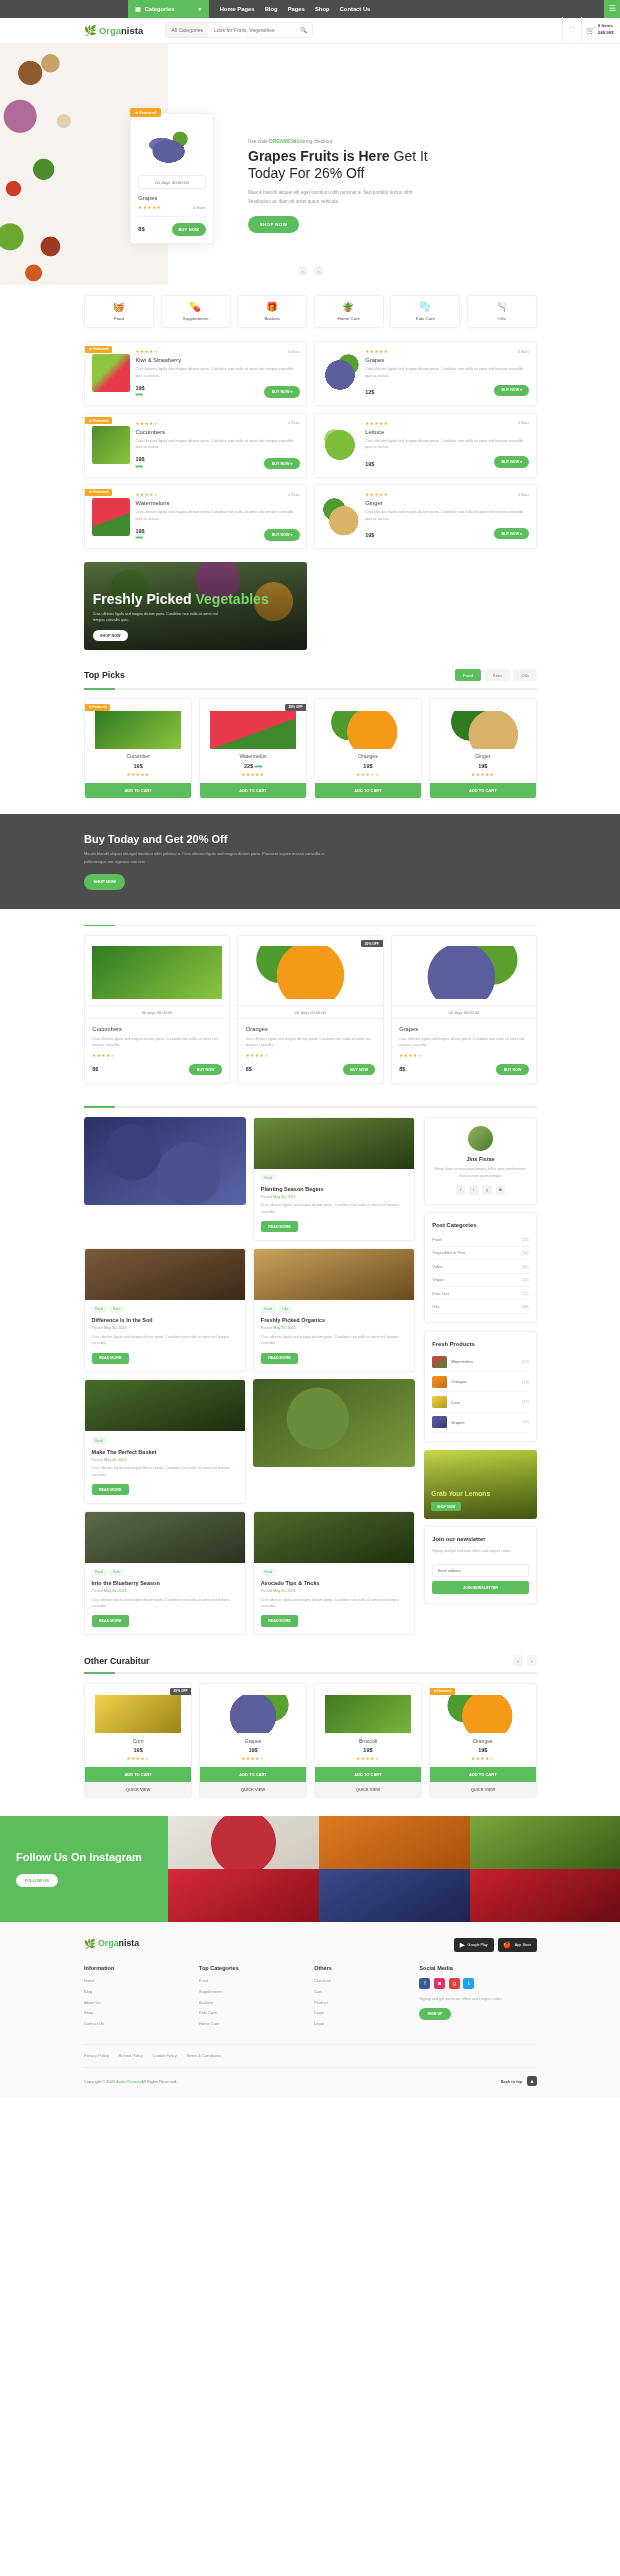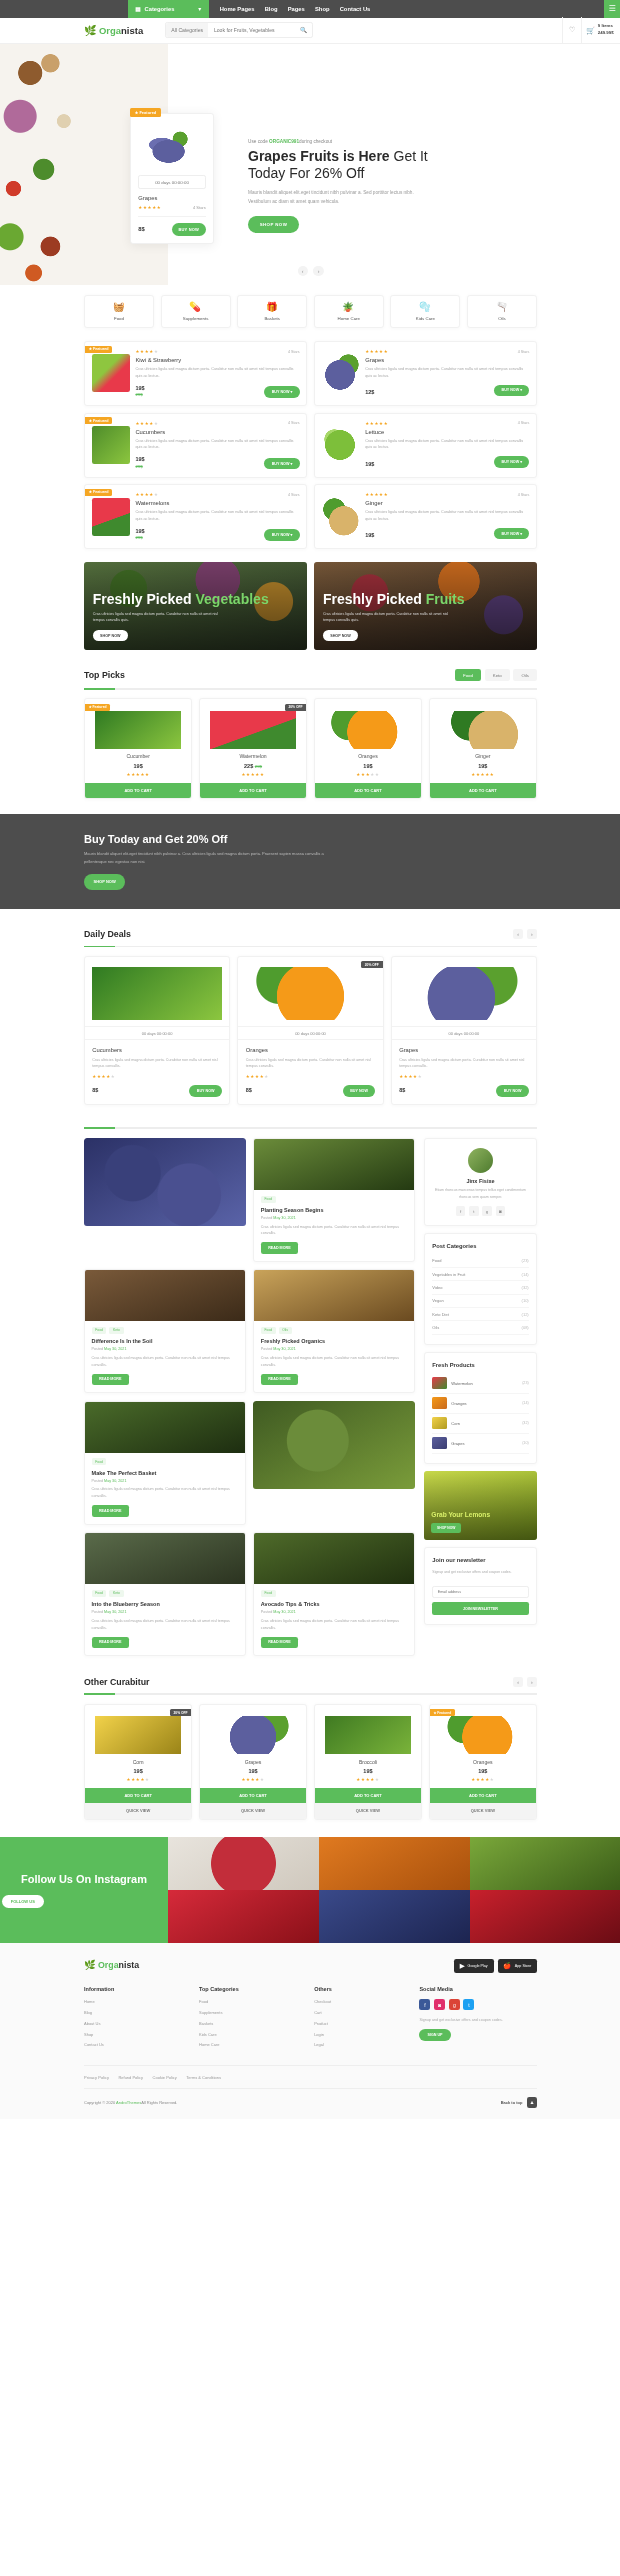--- a/index.html
+++ b/index.html
@@ -267,22 +267,22 @@
     margin: 4.4px 0; }
   .nl-btn { background: #5bbd5b; color: #fff; border: none; border-radius: 2.2px;
     font-size: 3.7px; font-weight: bold; padding: 4.4px 0; width: 100%; font-family: inherit; }
 
   
   .om-grid { display: grid; grid-template-columns: repeat(4, 1fr); gap: 6.6px;
     padding-bottom: 17.5px; }
 
   
   .insta { display: flex; margin-bottom: 0; }
-  .insta-left { width: 168px; background: #5bbd5b; color: #fff; padding: 25px 2px;
-    display: flex; flex-direction: column; justify-content: center; align-items: center; }
+  .insta-left { width: 168px; background: #5bbd5b; color: #fff; padding: 25px 16px;
+    display: flex; flex-direction: column; justify-content: center; }
   .insta-t { font-size: 11px; font-weight: bold; line-height: 1.3; }
   .insta-b { background: #fff; color: #5bbd5b; border: none; border-radius: 14.6px;
     font-size: 4px; font-weight: bold; padding: 4.4px 8.8px; margin-top: 8.8px;
     align-self: flex-start; font-family: inherit; }
   .insta-grid { flex: 1; display: grid; grid-template-columns: repeat(3, 1fr);
     grid-template-rows: 1fr 1fr; }
   .ig { height: 53px; }
 
   
   .footer { background: #fafafa; padding: 16px 0 0; }
@@ -515,27 +515,20 @@
     </div>
 
   <div class="promos" id="promos">
 <div class="promo veg">
   <div class="promo-in">
     <div class="promo-t">Freshly Picked <span>Vegetables</span></div>
     <div class="promo-d">Cras ultricies ligula sed magna dictum porta. Curabitur non nulla sit amet nisl tempus convallis quis.</div>
     <button class="btn-white">SHOP NOW</button>
   </div>
 </div>
-<div class="promo fruit">
-  <div class="promo-in">
-    <div class="promo-t">Freshly Picked <span>Fruits</span></div>
-    <div class="promo-d">Cras ultricies ligula sed magna dictum porta. Curabitur non nulla sit amet nisl tempus convallis quis.</div>
-    <button class="btn-white">SHOP NOW</button>
-  </div>
-</div>
     </div>
 
   <div class="sec-head">
     <div class="sec-title">Top Picks</div>
     <div class="tabs">
       <div class="tab on">Food</div>
       <div class="tab">Keto</div>
       <div class="tab">Oils</div>
     </div>
   </div>
@@ -579,27 +572,20 @@
 <div class="dark-band">
   <div class="wrap">
     <div class="db-t">Buy Today and Get 20% Off</div>
     <div class="db-p">Mauris blandit aliquet elit.eget tincidunt nibh pulvinar a. Cras ultricies ligula sed magna dictum porta. Praesent sapien massa convallis a pellentesque nec egestas non nisi.</div>
     <button class="db-btn">SHOP NOW</button>
   </div>
 </div>
 
 <div class="wrap">
 
-  <div class="sec-head">
-    <div class="sec-title">Daily Deals</div>
-    <div class="arrows">
-      <div class="arr">‹</div>
-      <div class="arr">›</div>
-    </div>
-  </div>
   <div class="sec-line"></div>
   <div class="dd-grid" id="ddgrid">
 <div class="dd-card">
 
   <div class="dd-img" style="background:linear-gradient(140deg,#2f7a22,#8cc63f)"></div>
   <div class="dd-timer">00 days 00:00:00</div>
   <div class="dd-body">
     <div class="dd-name">Cucumbers</div>
     <div class="dd-desc">Cras ultricies ligula sed magna dictum porta. Curabitur non nulla sit amet nisl tempus convallis.</div>
     <div class="stars" style="margin-top:4.4px"><span>★</span><span>★</span><span>★</span><span>★</span><span class="off">★</span></div>

